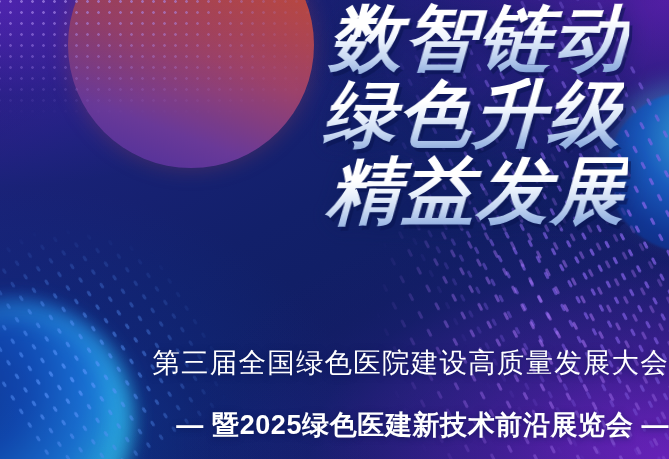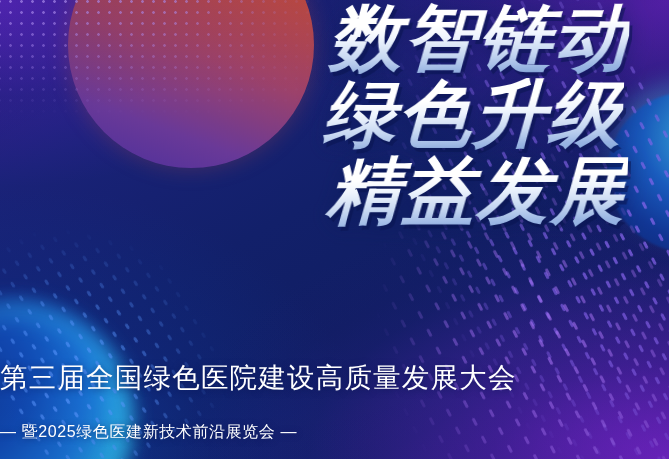--- a/index.html
+++ b/index.html
@@ -124,34 +124,34 @@
     filter:drop-shadow(3px 4px 0 rgba(10,20,80,0.55)) drop-shadow(0 2px 10px rgba(10,25,90,0.5));
     white-space:nowrap;
     transform:skewX(-2deg);
   }
   .hl-2{margin-right:6px;}
   .hl-3{margin-right:2px;}
 
   
   .bottom-block{
     position:absolute;left:0;right:0;bottom:16px;
-    text-align:left;z-index:6;
+    text-align:right;z-index:6;
   }
   .conf-title{
     font-size:27.5px;
     font-weight:400;
     letter-spacing:1.2px;
     color:#ffffff;
     margin:0 0 26px 0;
     text-shadow:0 1px 7px rgba(8,20,80,0.75);
     white-space:nowrap;
   }
   .conf-sub{
-    font-size:16px;
-    font-weight:400;
+    font-size:27px;
+    font-weight:700;
     letter-spacing:0.6px;
     color:#ffffff;
     margin:0;
     text-shadow:0 1px 6px rgba(8,20,80,0.7);
     white-space:nowrap;
   }
 </style>
 </head>
 <body>
 

